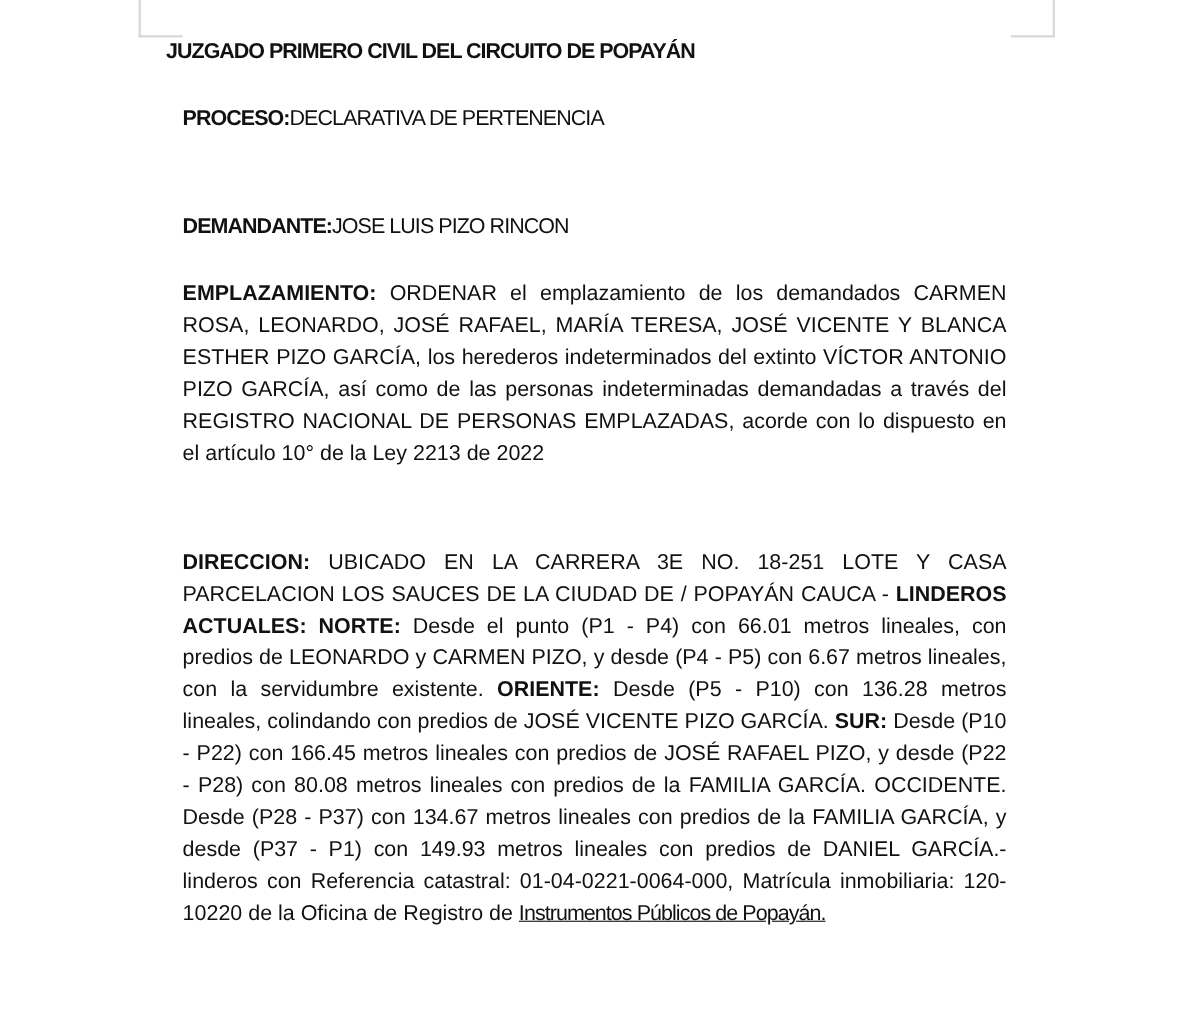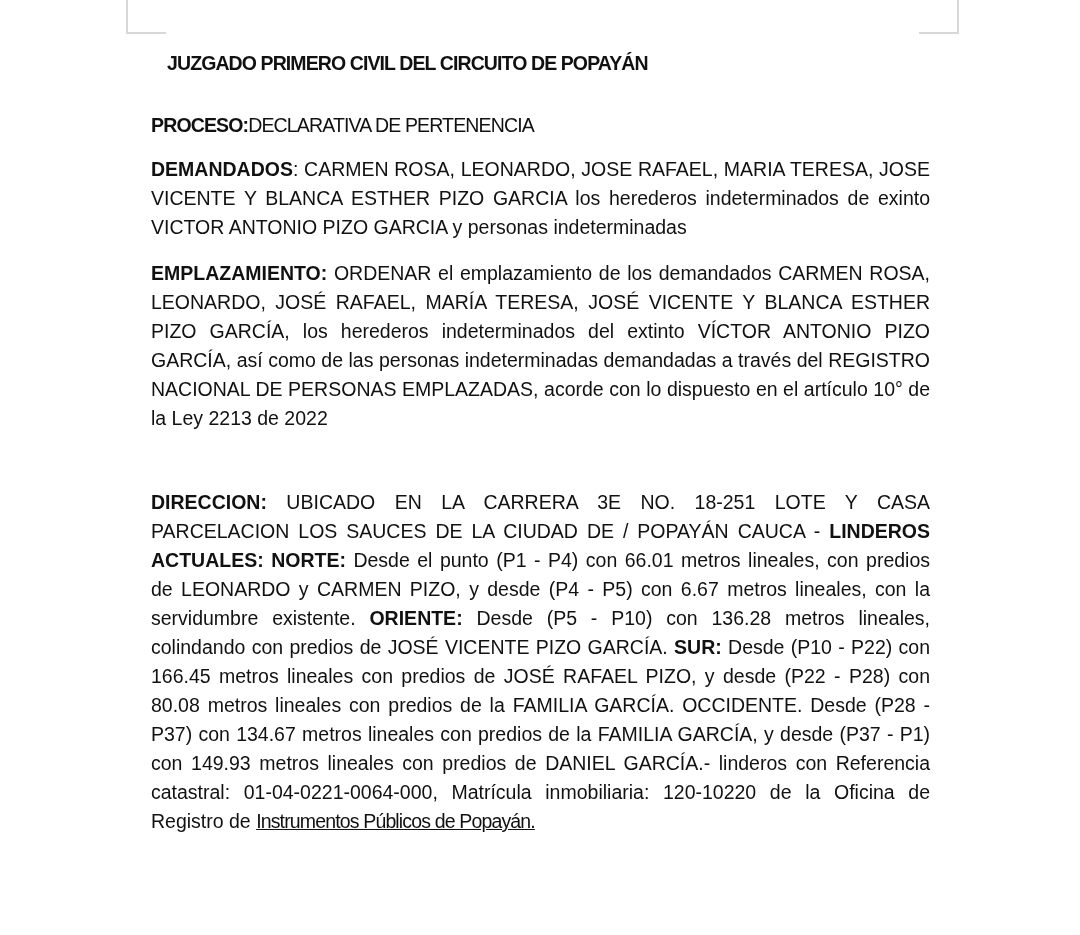--- a/index.html
+++ b/index.html
@@ -41,31 +41,31 @@
     position: absolute;
     left: 151px;
     top: 0;
     width: 779px;
   }
 
   .para {
     text-align: justify;
     font-size: 19.5px;
     line-height: 29px;
-    margin: 0;
+    margin: 15px;
     color: #111111;
     -webkit-font-smoothing: none;
   }
 
   .title {
     font-weight: bold;
     font-size: 19.5px;
     line-height: 29px;
     letter-spacing: -0.9px;
-    margin: 16px;
+    margin: 0;
     padding-top: 33px;
   }
 
   .proceso {
     padding-top: 17px;
     letter-spacing: -0.85px;
   }
 
   .demandante {
     padding-top: 54px;
@@ -109,24 +109,24 @@
 <div class="crop-mark tr"></div>
 
 <div class="page">
 
   <p class="title">JUZGADO PRIMERO CIVIL DEL CIRCUITO DE POPAYÁN</p>
 
   <p class="para proceso">
     <b>PROCESO:</b><span>DECLARATIVA DE PERTENENCIA</span>
   </p>
 
+  <p class="para demandante">
+    <b>DEMANDANTE:</b><span>JOSE LUIS PIZO RINCON</span>
+  </p>
 
-  <p class="para demandados">
-    <b>DEMANDADOS</b><span>:</span><span> CARMEN ROSA, LEONARDO, JOSE RAFAEL, MARIA TERESA, JOSE VICENTE Y BLANCA ESTHER PIZO GARCIA los herederos indeterminados de exinto VICTOR ANTONIO PIZO GARCIA y personas indeterminadas</span>
-  </p>
 
 
   <p class="para emplazamiento">
     <b>EMPLAZAMIENTO:</b><span> ORDENAR el emplazamiento de los demandados CARMEN ROSA, LEONARDO, JOSÉ RAFAEL, MARÍA TERESA, JOSÉ VICENTE Y BLANCA ESTHER PIZO GARCÍA, los herederos indeterminados del extinto VÍCTOR ANTONIO PIZO GARCÍA, así como de las personas indeterminadas demandadas a través del REGISTRO NACIONAL DE PERSONAS EMPLAZADAS, acorde con lo dispuesto en el artículo 10°</span><span class="sup-deg"> de la Ley 2213 de 2022</span>
   </p>
 
   <p class="para direccion">
     <b>DIRECCION:</b><span> UBICADO EN LA CARRERA 3E NO. 18-251 LOTE Y CASA PARCELACION LOS SAUCES DE LA CIUDAD DE / POPAYÁN CAUCA - </span><b>LINDEROS ACTUALES:</b><b> NORTE:</b><span> Desde el punto (P1 - P4) con 66.01 metros lineales, con predios de LEONARDO y CARMEN PIZO, y desde (P4 - P5) con 6.67 metros lineales, con la servidumbre existente. </span><b>ORIENTE:</b><span> Desde (P5 - P10) con 136.28 metros lineales, colindando con predios de JOSÉ VICENTE PIZO GARCÍA. </span><b>SUR:</b><span> Desde (P10 - P22) con 166.45 metros lineales con predios de JOSÉ RAFAEL PIZO, y desde (P22 - P28) con 80.08 metros lineales con predios de la FAMILIA GARCÍA. OCCIDENTE. Desde (P28 - P37) con 134.67 metros lineales con predios de la FAMILIA GARCÍA, y desde (P37 - P1) con 149.93 metros lineales con predios de DANIEL GARCÍA.- linderos con Referencia catastral: 01-04-0221-0064-000, Matrícula inmobiliaria: 120-10220 de la Oficina de Registro de </span><span class="tight">Instrumentos Públicos de Popayán.</span>
   </p>
 

